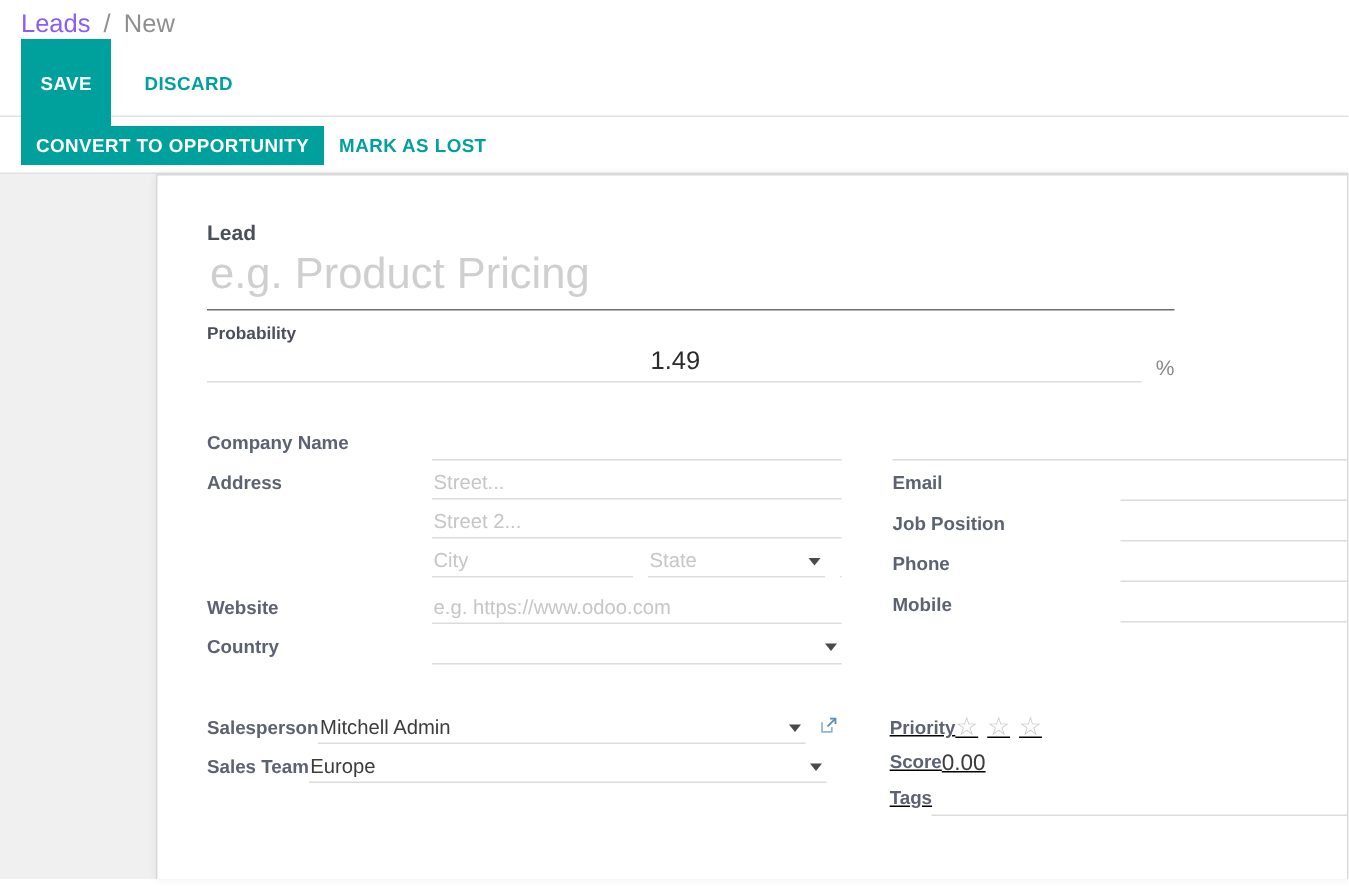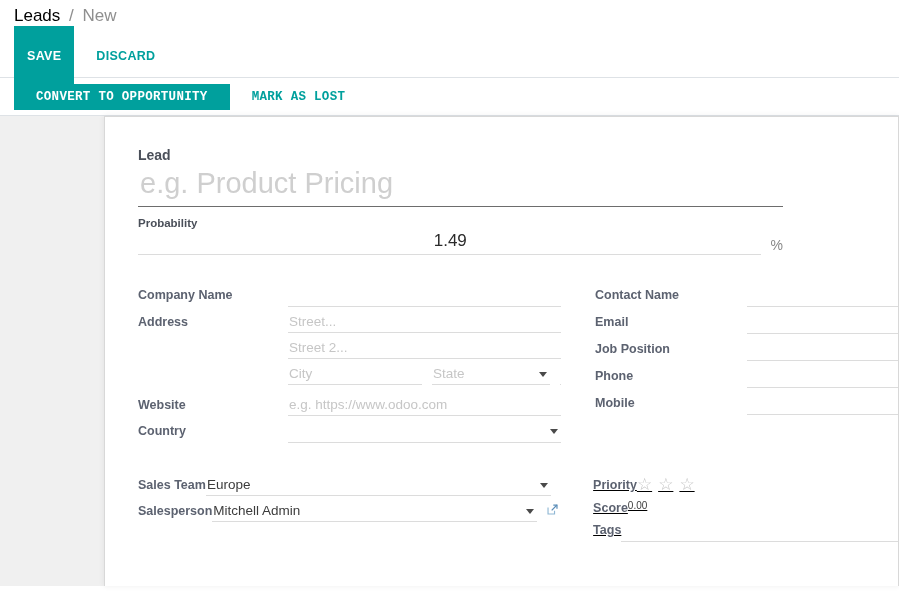--- a/index.html
+++ b/index.html
@@ -13,21 +13,21 @@
   }
 
   
   #breadcrumb {
     height: 34px;
     padding: 6px 0 0 14px;
     font-size: 17px;
     background: #ffffff;
     white-space: nowrap;
   }
-  .crumb-link { color: #000000; cursor: pointer; }
+  .crumb-link { color: #8b5cf6; cursor: pointer; }
   .crumb-sep  { color: #8f8f8f; margin: 0 4px; }
   .crumb-cur  { color: #8f8f8f; }
 
   
   #savebar {
     height: 44px;
     padding-left: 14px;
     display: flex;
     align-items: center;
     background: #ffffff;
@@ -66,26 +66,26 @@
     background: #ffffff;
     border-bottom: 1px solid #dee2e6;
   }
   .act-btn {
     background: none;
     border: none;
     color: #00a09d;
     font-size: 12.5px;
     font-weight: bold;
     letter-spacing: .3px;
-    padding: 6px 22px;
+    padding: 6px 10px;
     cursor: pointer;
     display: flex;
     align-items: center;
     gap: 5px;
-    font-family: Liberation Mono, monospace;
+    font-family: Liberation Sans, sans-serif;
     justify-content: flex-end;
   }
   .act-btn.primary {
     background: #00a09d;
     color: #ffffff;
   }
 
   
   #sheet-bg {
     height: 470px;
@@ -211,21 +211,21 @@
     cursor: pointer;
     line-height: 0;
   }
   .with-ext { display: flex; align-items: flex-start; }
   .with-ext .ctl { flex: 1; }
 
   .stars { display: flex; gap: 6px; padding-top: 1px; }
   .star { font-size: 17px; color: #c4c4c4; line-height: 1; cursor: pointer; }
 
   .readonly-val {
-    font-size: 10px;
+    font-size: 15px;
     color: #3c3c3c;
     padding-top: 2px;
   }
 </style>
 </head>
 <body>
 
 <div id="breadcrumb">
   <span class="crumb-link">Leads</span>
   <span class="crumb-sep">/</span>
@@ -307,21 +307,20 @@
           <input class="inp blank" type="text" placeholder="" style="">
           <span class="caret"></span>
         </div>
       </div>
 
     </div>
 
     <div id="col-right" class="rcut">
 
       <div class="row">
-        <div class="lbl">Contact Name</div>
         <div class="ctl">
           <input class="inp blank" type="text" placeholder="" style="">
         </div>
       </div>
 
       <div class="row">
         <div class="lbl">Email</div>
         <div class="ctl">
           <input class="inp blank" type="text" placeholder="" style="">
         </div>
@@ -348,44 +347,44 @@
         </div>
       </div>
 
     </div>
   </div>
 
   
   <div id="cols2">
 
     <div id="col2-left">
-
-      <div class="row">
-        <div class="lbl">Sales Team</div>
-        <div class="ctl" style="max-width:345px">
-          <input class="inp" type="text" value="Europe" style="">
-          <span class="caret"></span>
-        </div>
-      </div>
 
       <div class="row with-ext">
         <div class="lbl">Salesperson</div>
         <div class="ctl">
           <input class="inp" type="text" value="Mitchell Admin" style="">
           <span class="caret"></span>
         </div>
         <span class="ext-icon">
           <svg width="13" height="13" viewBox="0 0 16 16">
             <path d="M2.5 5.5 v8 h8 v-4" fill="none" stroke="#8fb7d4" stroke-width="1.4"></path>
             <path d="M7 9 L13.5 2.5" stroke="#5b8db8" stroke-width="1.5"></path>
             <path d="M9 2.5 h4.5 v4.5" fill="none" stroke="#5b8db8" stroke-width="1.5"></path>
           </svg>
         </span>
       </div>
 
+      <div class="row">
+        <div class="lbl">Sales Team</div>
+        <div class="ctl" style="max-width:345px">
+          <input class="inp" type="text" value="Europe" style="">
+          <span class="caret"></span>
+        </div>
+      </div>
+
     </div>
 
     <div id="col2-right" class="rcut">
 
       <div class="row">
         <div class="lbl">Priority</div>
         <div class="ctl">
           <div class="stars">
             <span class="star">☆</span>
             <span class="star">☆</span>

